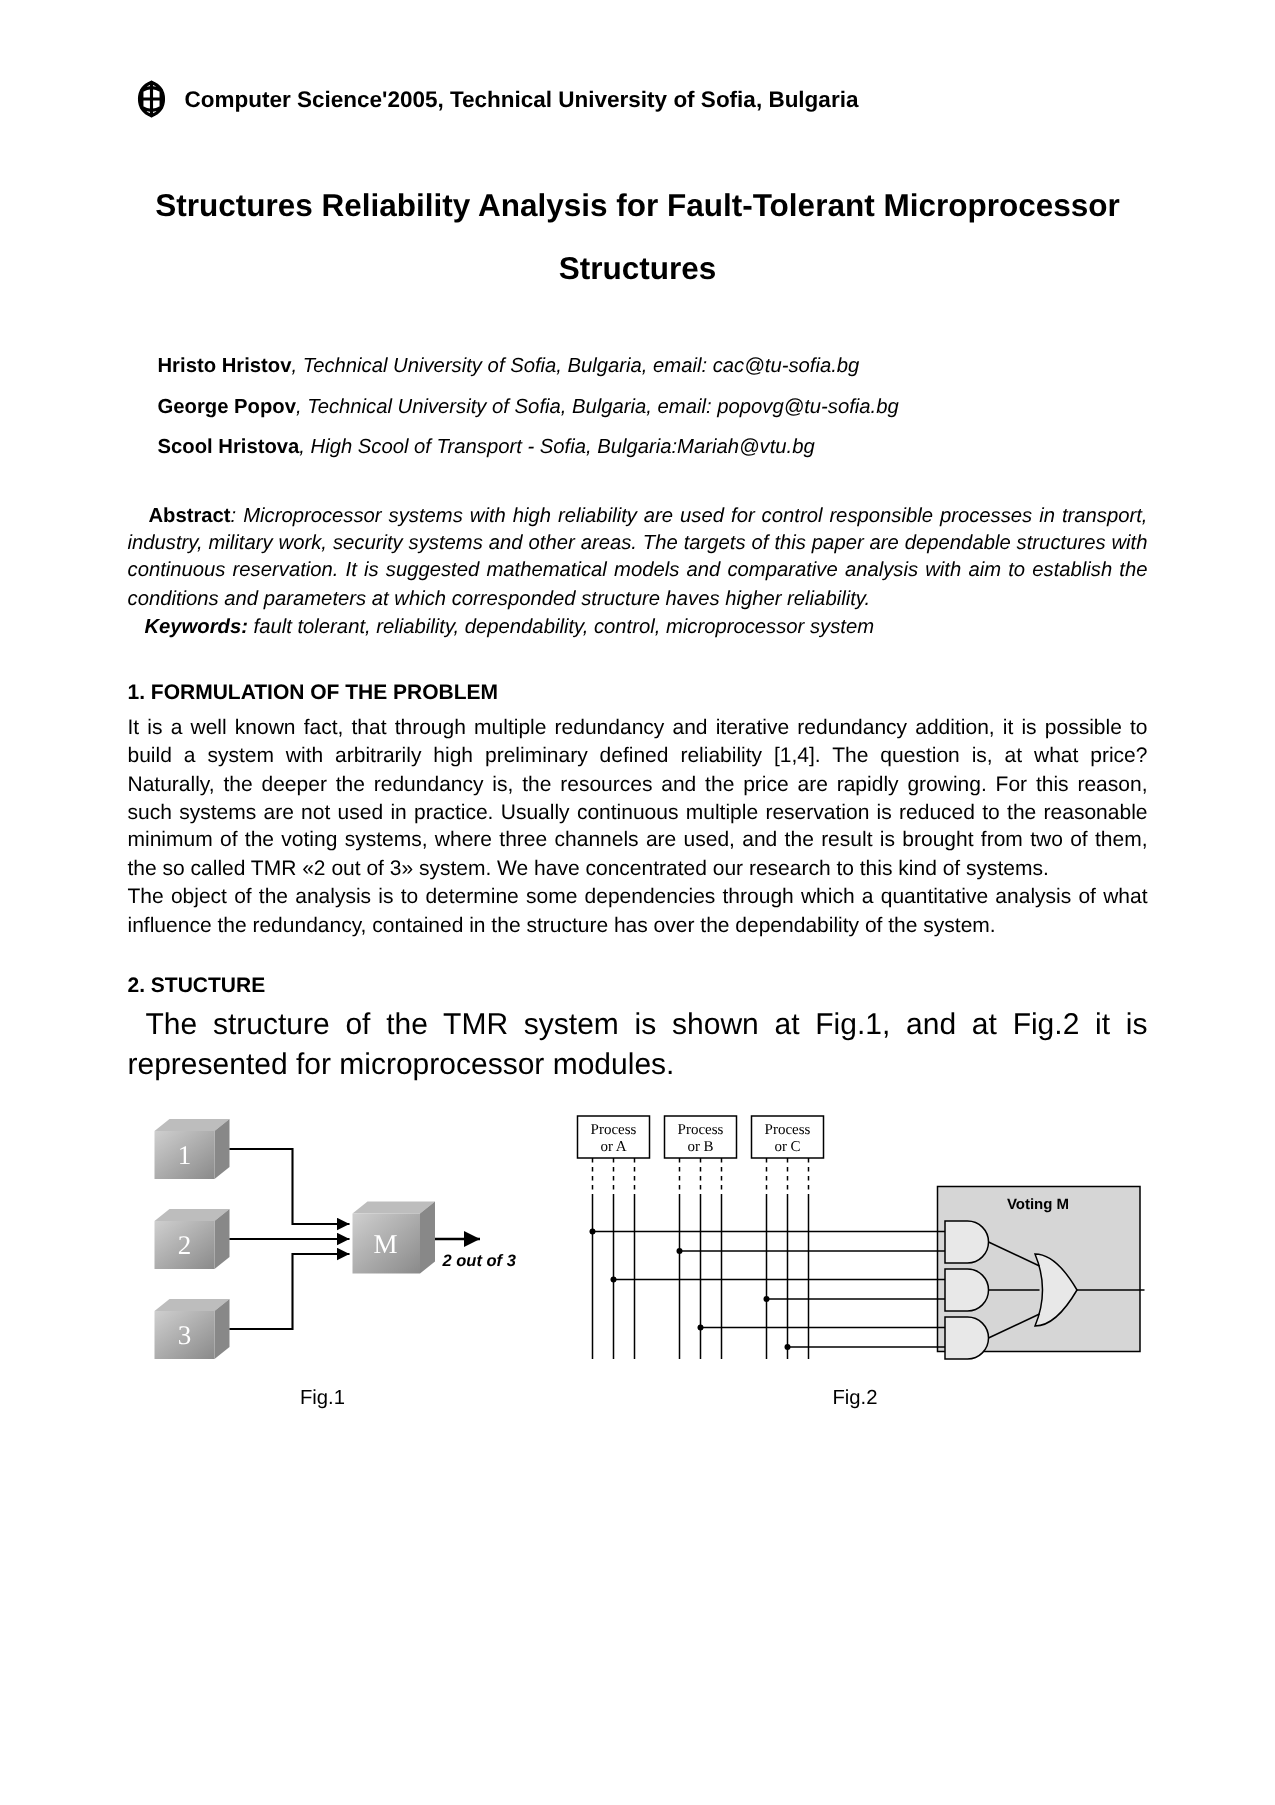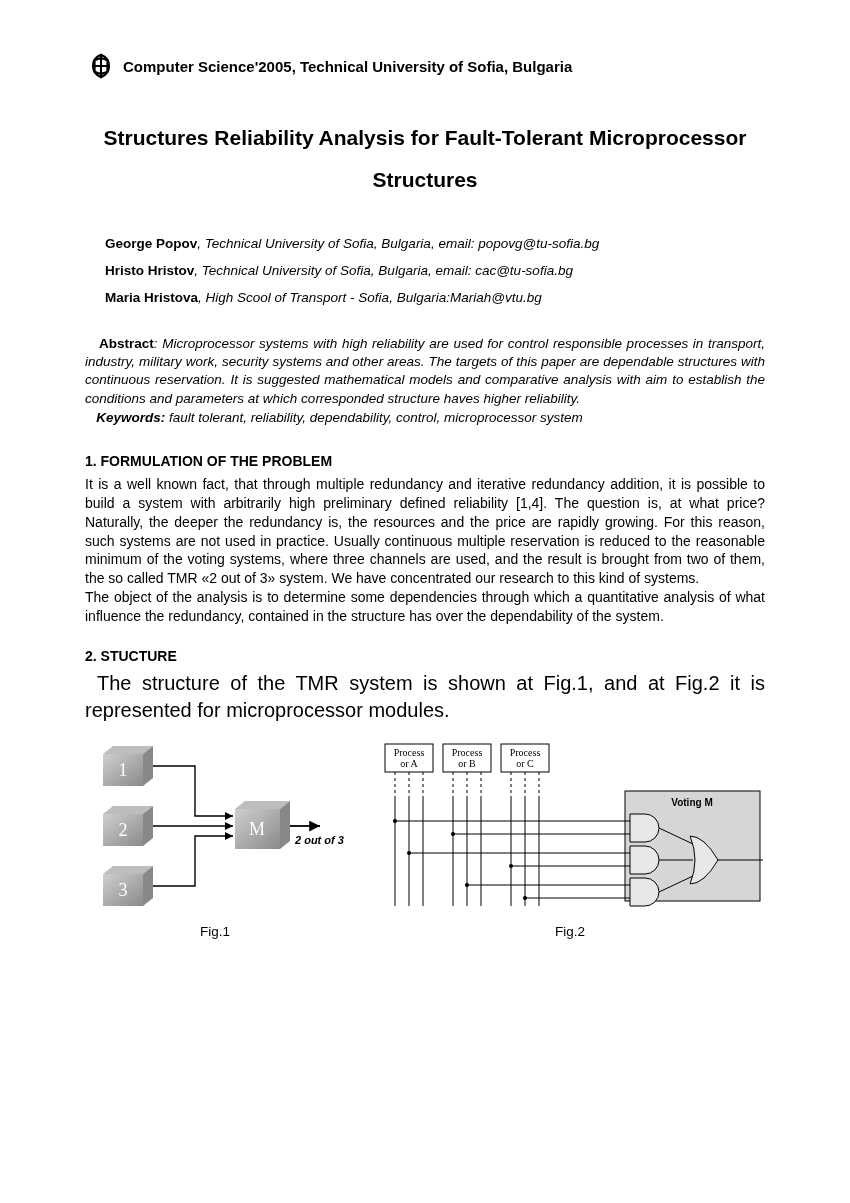--- a/index.html
+++ b/index.html
@@ -112,27 +112,27 @@
       </g>
     </svg>
   </span>
   <span class="conf-title">Computer Science'2005, Technical University of Sofia, Bulgaria</span>
 </div>
 
 <h1 class="paper-title">Structures Reliability Analysis for Fault-Tolerant Microprocessor Structures</h1>
 
 <div class="authors">
   <div class="author-line">
+    <span class="author-name">Hristo Hristov</span><span class="author-detail">, Technical University of Sofia, Bulgaria, email: cac@tu-sofia.bg</span>
+  </div>
+  <div class="author-line">
     <span class="author-name">George Popov</span><span class="author-detail">, Technical University of Sofia, Bulgaria, email: popovg@tu-sofia.bg</span>
   </div>
   <div class="author-line">
-    <span class="author-name">Hristo Hristov</span><span class="author-detail">, Technical University of Sofia, Bulgaria, email: cac@tu-sofia.bg</span>
-  </div>
-  <div class="author-line">
-    <span class="author-name">Maria Hristova</span><span class="author-detail">, High Scool of Transport - Sofia, Bulgaria:Mariah@vtu.bg</span>
+    <span class="author-name">Scool Hristova</span><span class="author-detail">, High Scool of Transport - Sofia, Bulgaria:Mariah@vtu.bg</span>
   </div>
 </div>
 
 <p class="abstract">
   &nbsp;&nbsp;&nbsp;<span class="label">Abstract</span><span class="text">: Microprocessor systems with high reliability are used for control responsible processes in transport, industry, military work, security systems and other areas. The targets of this paper are dependable structures with continuous reservation. It is suggested mathematical models and comparative analysis with aim to establish the conditions and parameters at which corresponded structure haves higher reliability.</span>
 </p>
 
 <p class="keywords">
   &nbsp;&nbsp;&nbsp;<span class="label">Keywords:</span><span class="text"> fault tolerant, reliability, dependability, control, microprocessor system</span>
 </p>

